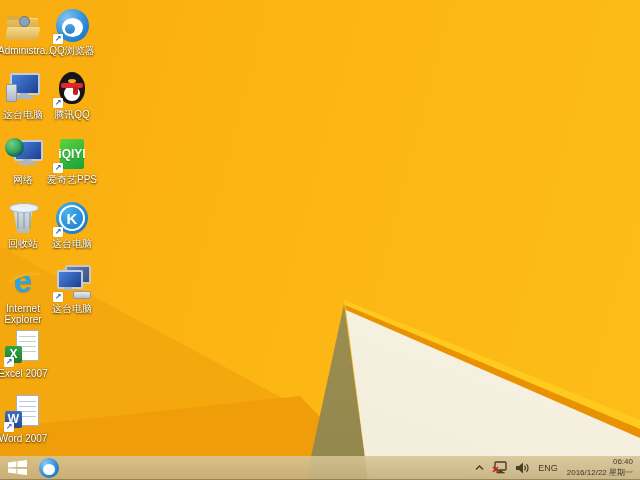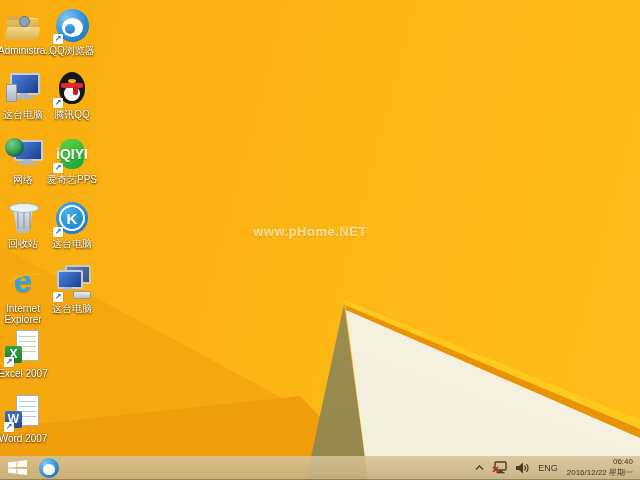--- a/index.html
+++ b/index.html
@@ -73,22 +73,22 @@
               background:linear-gradient(#4aa6e8,#2f7fc4);}
 
   
   .pg-body{position:absolute;left:6px;top:2px;width:26px;height:32px;border-radius:50% 50% 46% 46%;background:#16161a;}
   .pg-belly{position:absolute;left:11px;top:16px;width:16px;height:15px;border-radius:50%;background:#fff;}
   .pg-scarf{position:absolute;left:8px;top:13px;width:22px;height:5px;border-radius:2px;background:#e02a2a;}
   .pg-scarf2{position:absolute;left:20px;top:16px;width:5px;height:9px;border-radius:2px;background:#c52020;}
   .pg-beak{position:absolute;left:15px;top:9px;width:8px;height:4px;border-radius:50%;background:#f2b01e;}
 
   
-  .iqy{width:24px;height:30px;border-radius:10px;background:linear-gradient(150deg,#62d23f,#14a339);
-       color:#fff;font-weight:bold;font-size:14px;display:flex;align-items:center;justify-content:center;
+  .iqy{width:24px;height:30px;border-radius:2px;background:linear-gradient(150deg,#62d23f,#14a339);
+       color:#fff;font-weight:bold;font-size:12px;display:flex;align-items:center;justify-content:center;
        text-shadow:0 1px 1px rgba(0,80,0,.4);}
 
   
   .kg{position:relative;width:32px;height:32px;border-radius:50%;
       background:radial-gradient(circle at 32% 28%,#49b0ec,#0f6fc0);}
   .kg:after{content:"";position:absolute;inset:3px;border:2px solid #fff;border-radius:50%;}
   .kg span{position:absolute;inset:0;display:flex;align-items:center;justify-content:center;
            color:#fff;font-weight:bold;font-size:15px;}
 
   
@@ -120,21 +120,20 @@
 
 <div class="screen">
 
   <div class="facet facet-a"></div>
   <div class="facet facet-b"></div>
   <div class="facet shadow-wedge"></div>
   <div class="facet white-wedge"></div>
   <div class="facet ribbon-hi"></div>
   <div class="facet ribbon-edge"></div>
 
-  <div class="watermark">www.pHome.NET</div>
 
   <div class="desk-icon" style="left:-2px;top:6px;">
     <div class="art">
       <div class="folder-back"></div>
         <div class="folder-tab"></div>
       <div class="person-body" style="position:absolute;left:11px;bottom:8px;width:17px;height:10px;border-radius:8px 8px 0 0;background:#7f96ae;"></div>
       <div style="position:absolute;left:15px;bottom:17px;width:9px;height:9px;border-radius:50%;background:#8ba1b8;border:1px solid #5d7690;"></div>
       <div class="folder-front"></div>
     </div>
     <div class="lbl">Administra...</div>

